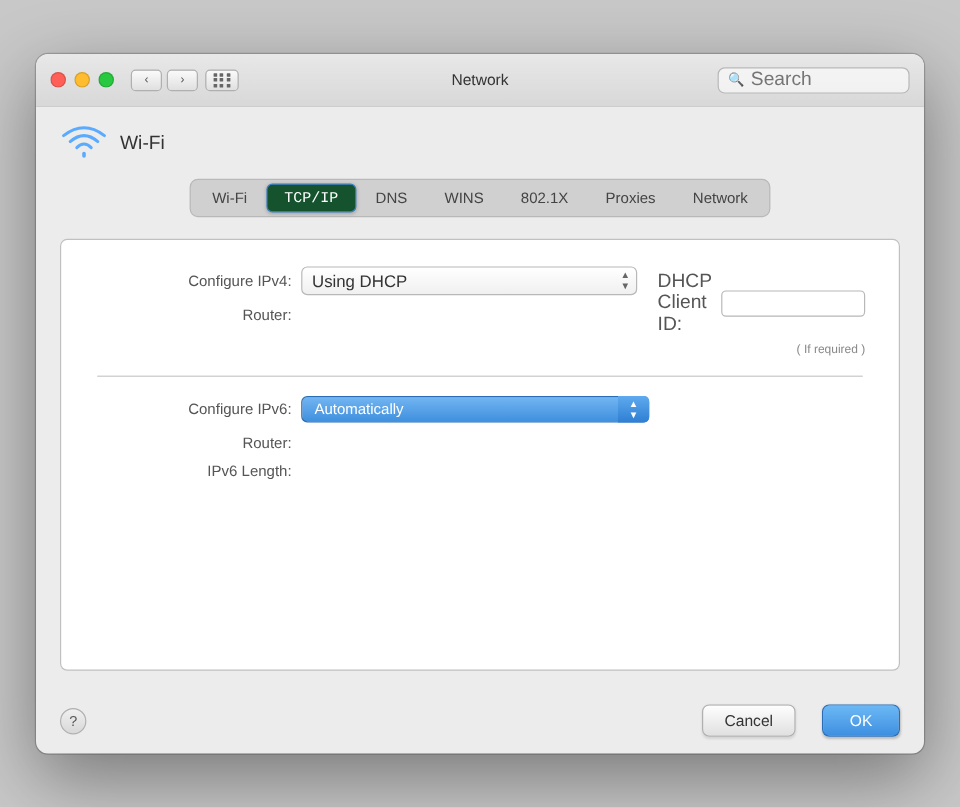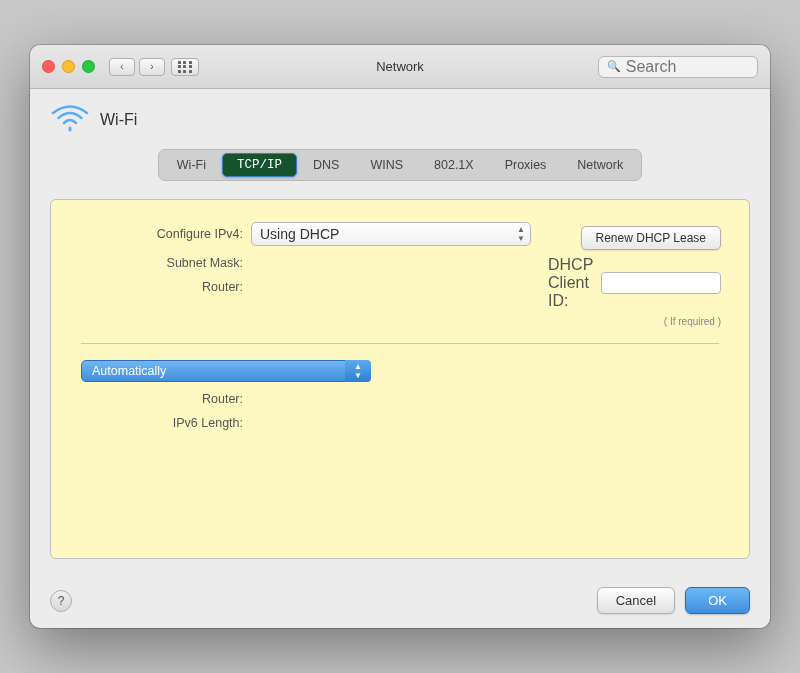--- a/index.html
+++ b/index.html
@@ -190,21 +190,21 @@
     .tab.active {
       background: #14532d;
       color: white;
       border-color: #3a7fc1;
       box-shadow: 0 1px 3px rgba(0,0,0,0.2);
       font-family: Liberation Mono, monospace;
     }
 
     
     .panel {
-      background: #fef9c3;
+      background: #ffffff;
       border: 1px solid #c0c0c0;
       border-radius: 6px;
       padding: 22px 30px 30px 30px;
       min-height: 360px;
     }
 
     .form-row {
       display: flex;
       align-items: center;
       margin-bottom: 10px;
@@ -382,20 +382,21 @@
 
     .ok-btn {
       background: linear-gradient(to bottom, #6cb8f5, #3e8fe0);
       border: 1px solid #2a6db5;
       border-radius: 6px;
       padding: 5px 22px;
       font-size: 13px;
       color: white;
       cursor: pointer;
       box-shadow: 0 1px 2px rgba(0,0,0,0.2);
+      margin-left: 12px;
     }
 
     
     .separator {
       height: 1px;
       background: #c8c8c8;
       margin: 16px 0;
     }
 
     
@@ -481,46 +482,42 @@
                 <option>Off</option>
               </select>
               <div class="select-arrow">
                 <span style="font-size:8px; line-height:1;">▲</span>
                 <span style="font-size:8px; line-height:1;">▼</span>
               </div>
             </div>
           </div>
 
 
-          <div class="form-row">
-            <span class="form-label">Subnet Mask:</span>
-            <span class="form-value"></span>
-          </div>
 
           <div class="form-row">
             <span class="form-label">Router:</span>
             <span class="form-value"></span>
           </div>
         </div>
 
         <div class="ipv4-right-panel">
-          <button class="renew-btn">Renew DHCP Lease</button>
           <div class="dhcp-client-row">
             <span class="dhcp-label">DHCP Client ID:</span>
             <input class="text-input" type="text" style="">
           </div>
           <span class="if-required">( If required )</span>
         </div>
       </div>
 
       <div class="separator"></div>
 
       <div>
 
         <div class="form-row">
+          <span class="form-label">Configure IPv6:</span>
           <div class="select-wrapper" style="position:relative;">
             <select class="mac-select-blue">
               <option>Automatically</option>
               <option>Manually</option>
               <option>Off</option>
             </select>
             <div class="select-arrow-ipv6">
               <span style="font-size:8px; color:white; line-height:1;">▲</span>
               <span style="font-size:8px; color:white; line-height:1;">▼</span>
             </div>

